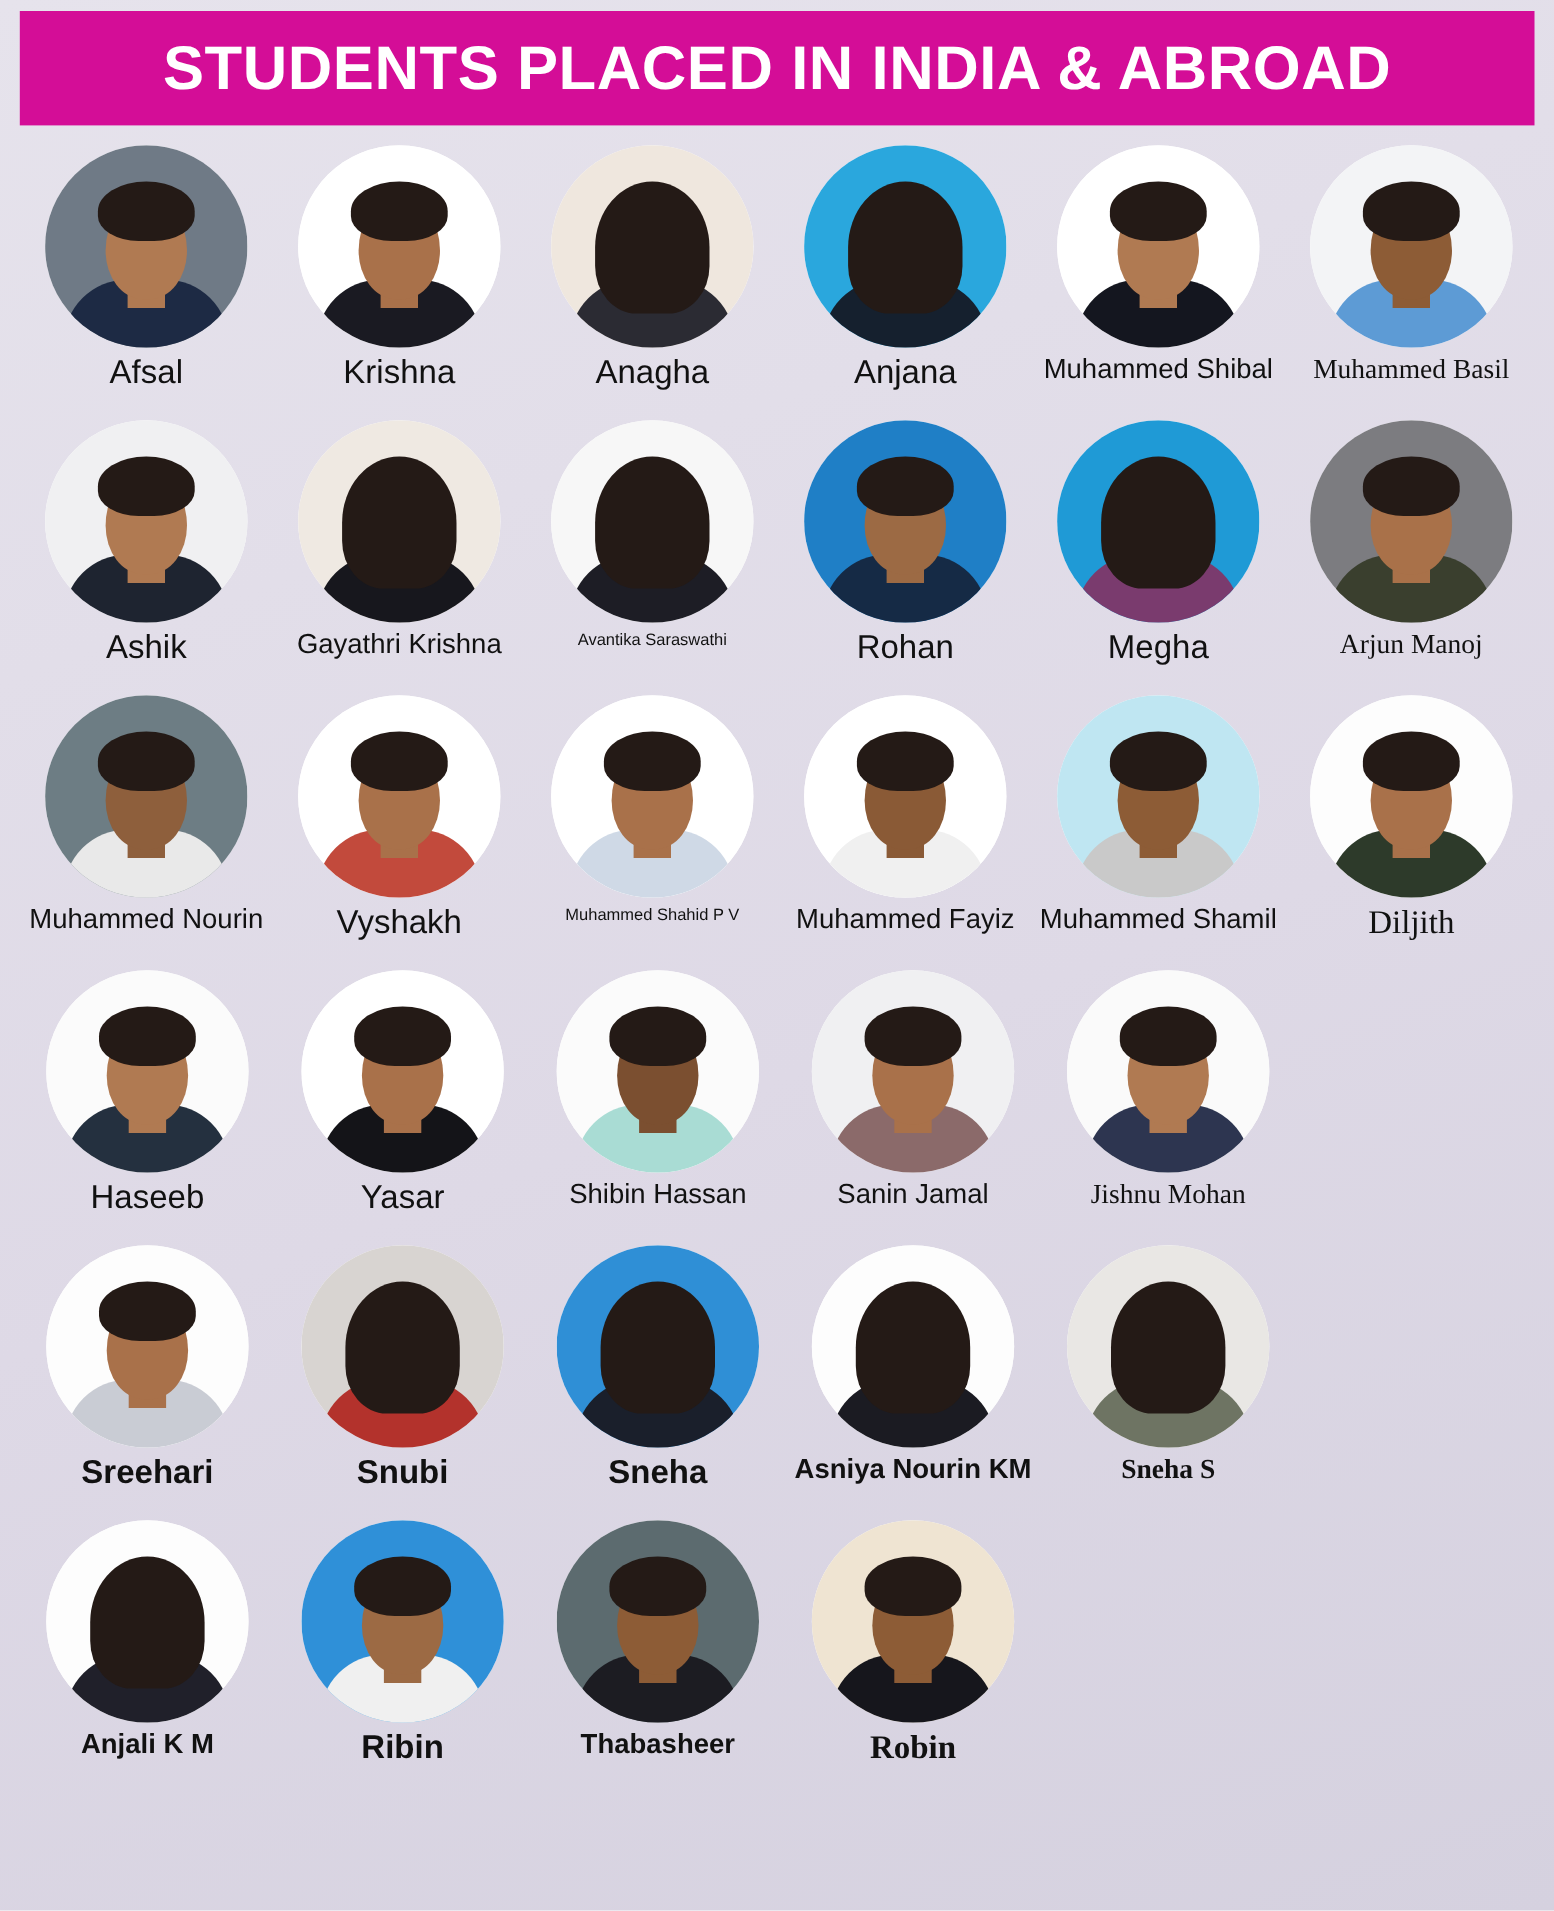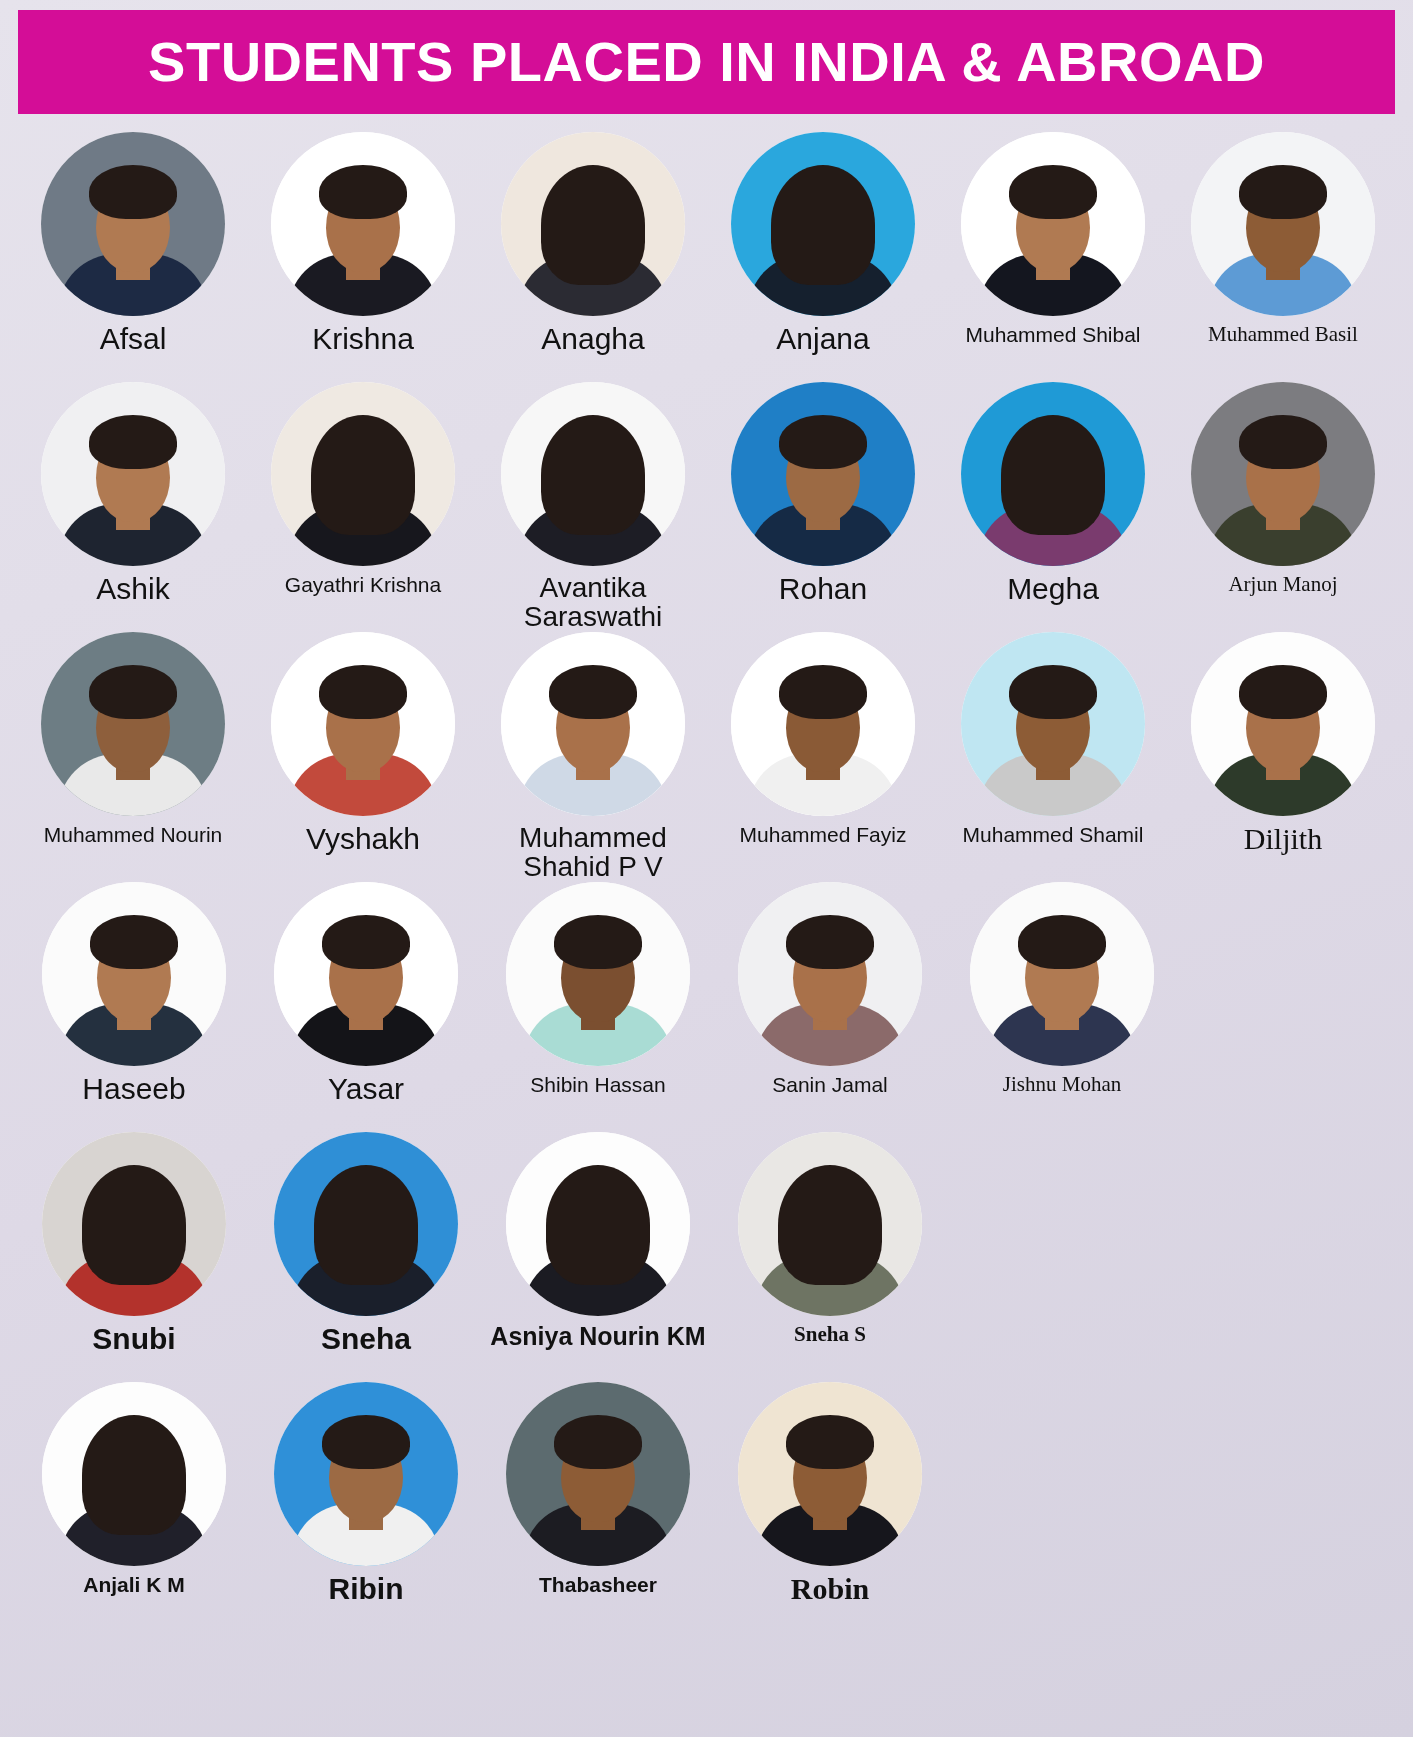--- a/index.html
+++ b/index.html
@@ -120,22 +120,22 @@
   }
   .name {
     margin-top: 8px;
     text-align: center;
     font-size: 30px;
     color: #111111;
     line-height: 1.02;
     width: 226px;
     word-break: keep-all;
   }
-  .name.sm { font-size: 21px; }
-  .name.xs { font-size: 28px; }
+  .name.sm { font-size: 25px; }
+  .name.xs { font-size: 15px; }
   .name.bold { font-weight: bold; }
   .name.two { font-size: 25px; font-weight: bold; }
 </style>
 </head>
 <body>
 
 <div class="poster" style="background: linear-gradient(160deg, rgb(230, 227, 236) 0%, rgb(222, 217, 230) 55%, rgb(213, 209, 223) 100%);">
 
   <div class="banner" style="background: rgb(212, 13, 151);">
     <div class="banner-title" style="color: rgb(255, 255, 255);">STUDENTS PLACED IN INDIA &amp; ABROAD</div>
@@ -376,20 +376,30 @@
             <div class="neck" style="background: rgb(176, 122, 82);"></div>
             <div class="head" style="background: rgb(176, 122, 82);"></div>
             <div class="hair"></div>
           </div>
           <div class="name sm">Jishnu Mohan</div>
         </div>
       </div>
       <div class="row">
         <div class="cell">
           <div class="avatar">
+            <div class="bg" style="background: rgb(253, 253, 253);"></div>
+            <div class="body" style="background: rgb(201, 204, 212);"></div>
+            <div class="neck" style="background: rgb(169, 113, 74);"></div>
+            <div class="head" style="background: rgb(169, 113, 74);"></div>
+            <div class="hair"></div>
+          </div>
+          <div class="name bold">Sreehari</div>
+        </div>
+        <div class="cell">
+          <div class="avatar">
             <div class="bg" style="background: rgb(216, 212, 209);"></div>
             <div class="body" style="background: rgb(179, 50, 44);"></div>
             <div class="neck" style="background: rgb(192, 138, 94);"></div>
             <div class="head" style="background: rgb(192, 138, 94);"></div>
             <div class="hair long"></div>
           </div>
           <div class="name bold">Snubi</div>
         </div>
         <div class="cell">
           <div class="avatar">

